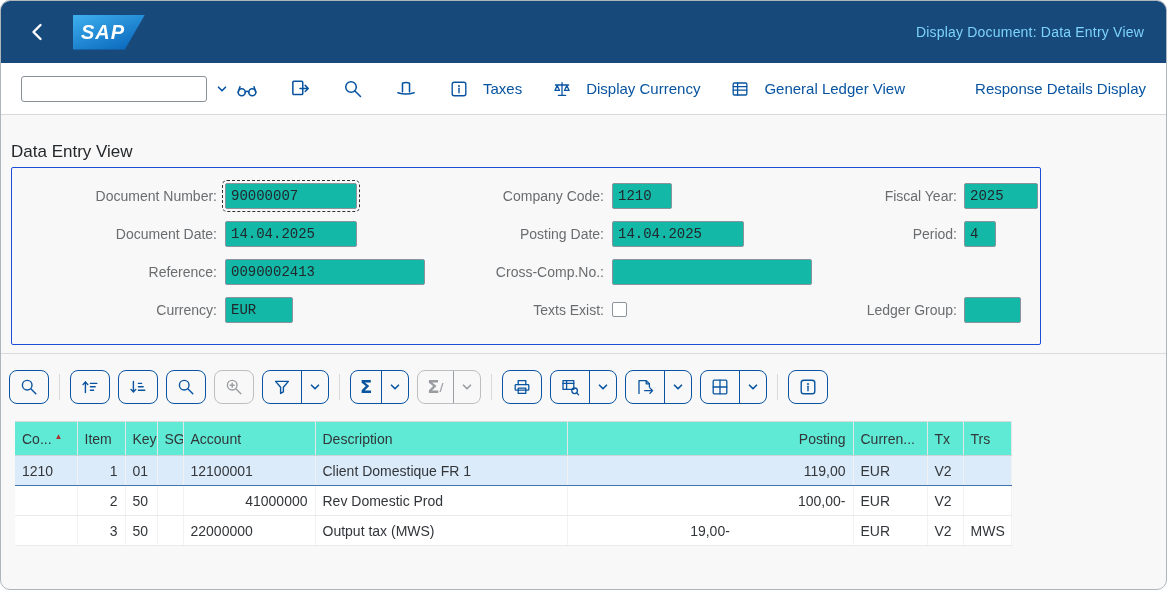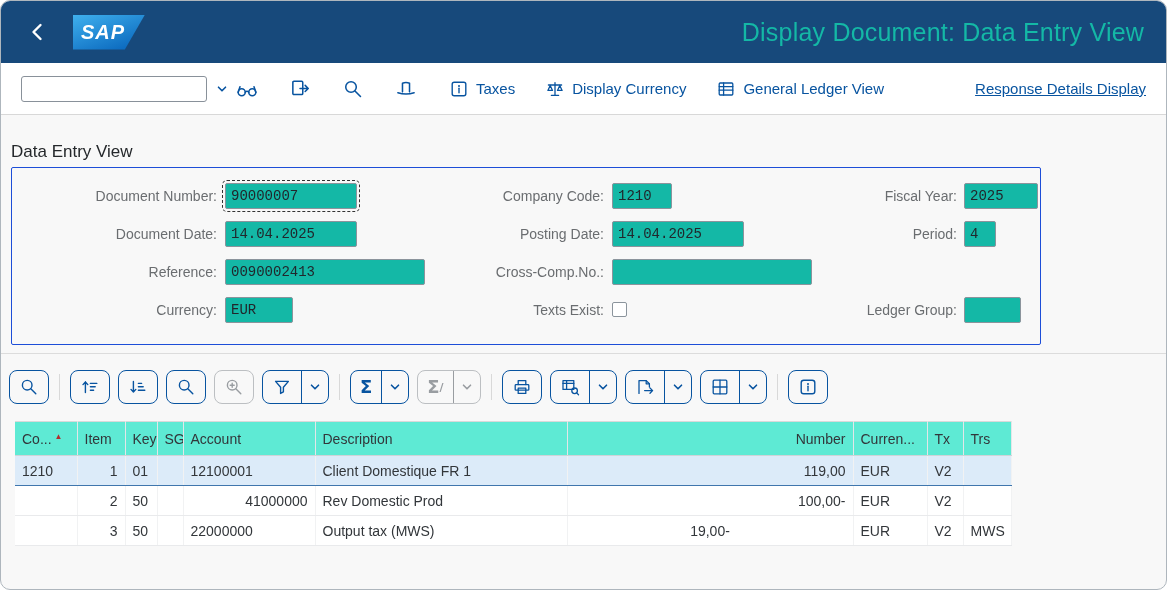--- a/index.html
+++ b/index.html
@@ -18,21 +18,21 @@
     background:#17497b; display:flex; align-items:center; padding:0 22px;
   }
   .back-btn{ width:30px; height:30px; display:flex; align-items:center; justify-content:center; cursor:pointer; flex:0 0 auto; }
   .sap-logo{
     margin-left:20px; width:72px; height:35px;
     background:linear-gradient(160deg,#3fb0ee 0%,#0d6cc0 85%);
     clip-path:polygon(0 0,100% 0,72% 100%,0 100%);
     display:flex; align-items:center; padding-left:8px;
     color:#fff; font-weight:bold; font-style:italic; font-size:20px; letter-spacing:1px;
   }
-  .win-title{ margin-left:auto; color:#14b8a6; font-size:25px; font-weight:500; letter-spacing:.2px; }
+  .win-title{ margin-left:auto; color:#7dd3fc; font-size:14px; font-weight:500; letter-spacing:.2px; }
 
   
   .cmdbar{
     position:absolute; left:0; top:62px; right:0; height:52px;
     background:#ffffff; border-bottom:1px solid #d8d8d8;
     display:flex; align-items:center; padding:0 20px;
   }
   .combo{
     width:186px; height:26px; border:1px solid #89919a; border-radius:3px;
     background:#fff; display:flex; align-items:center;
@@ -40,25 +40,25 @@
   .combo input{
     flex:1; border:none; outline:none; height:100%; padding:0 6px;
     font-family:"Liberation Sans",sans-serif; font-size:13px; background:transparent;
   }
   .combo .caret{ padding:0 6px; color:#0854a0; display:flex; align-items:center; cursor:pointer; }
   .icon-btn{
     margin-left:27px; width:26px; height:26px; display:flex; align-items:center; justify-content:center;
     color:#0854a0; cursor:pointer; flex:0 0 auto;
   }
   .text-btn{
-    margin-left:30px; display:flex; align-items:center; gap:7px;
+    margin-left:30px; display:flex; align-items:center; gap:14px;
     color:#0854a0; font-size:15px; font-weight:500; cursor:pointer; white-space:nowrap;
   }
   .text-btn .ticon{ display:flex; align-items:center; }
-  .push-right{ margin-left:auto;text-decoration:underline; }
+  .push-right{ margin-left:auto; }
 
   
   .section-title{ position:absolute; left:10px; top:141px; font-size:17px; font-weight:500; color:#25282b; }
   .panel{
     position:absolute; left:10px; top:166px; width:1030px; height:178px;
     border:1px solid #1d4ed8; border-radius:2px;
   }
   .flabel{
     position:absolute; height:26px; line-height:26px; text-align:right;
     color:#6a6d70; font-size:14px; white-space:nowrap;
@@ -400,21 +400,21 @@
         <col style="width:48px">
     </colgroup>
     <thead>
       <tr>
           <th style="text-align: left;"><span>Co...</span><span class="sortmark">▲</span></th>
           <th style="text-align: left;"><span>Item</span></th>
           <th style="text-align: left;"><span>Key</span></th>
           <th style="text-align: center;"><span>SG</span></th>
           <th style="text-align: left;"><span>Account</span></th>
           <th style="text-align: left;"><span>Description</span></th>
-          <th style="text-align: right;"><span>Number</span></th>
+          <th style="text-align: right;"><span>Posting</span></th>
           <th style="text-align: left; margin-left: 46px;"><span>Curren...</span></th>
           <th style="text-align: left;"><span>Tx</span></th>
           <th style="text-align: left;"><span>Trs</span></th>
         </tr>
     </thead>
     <tbody>
         <tr class="selected">
           <td style="text-align: left;">1210</td>
           <td style="text-align: right;">1</td>
           <td style="text-align: left;">01</td>

